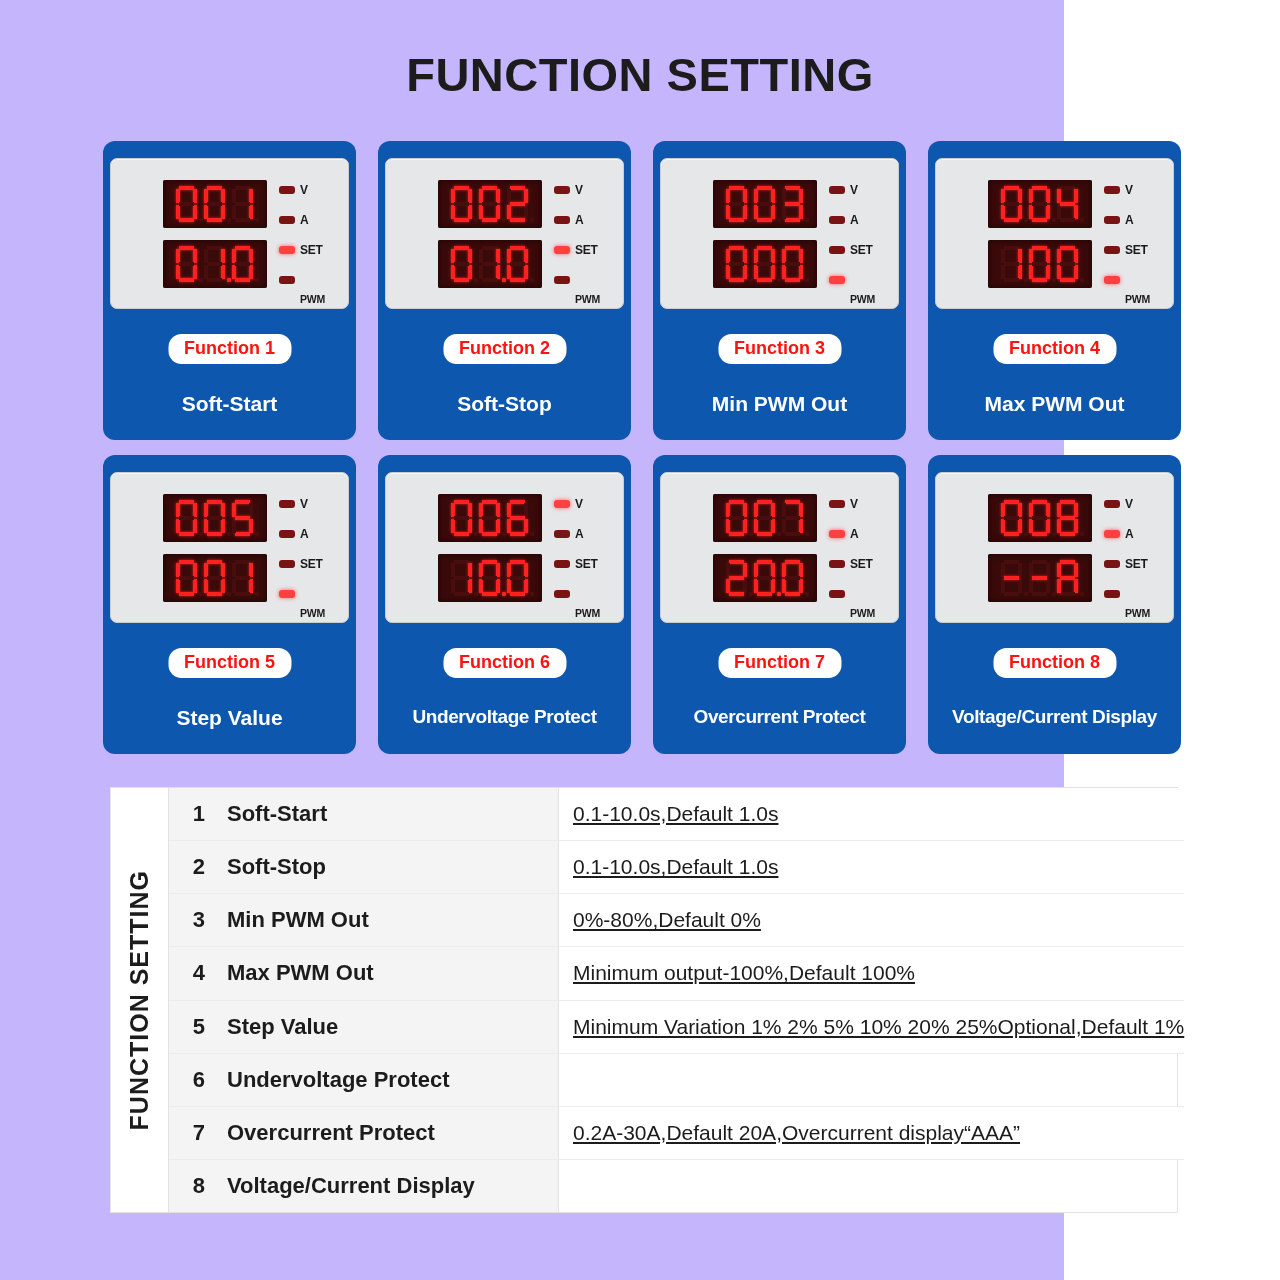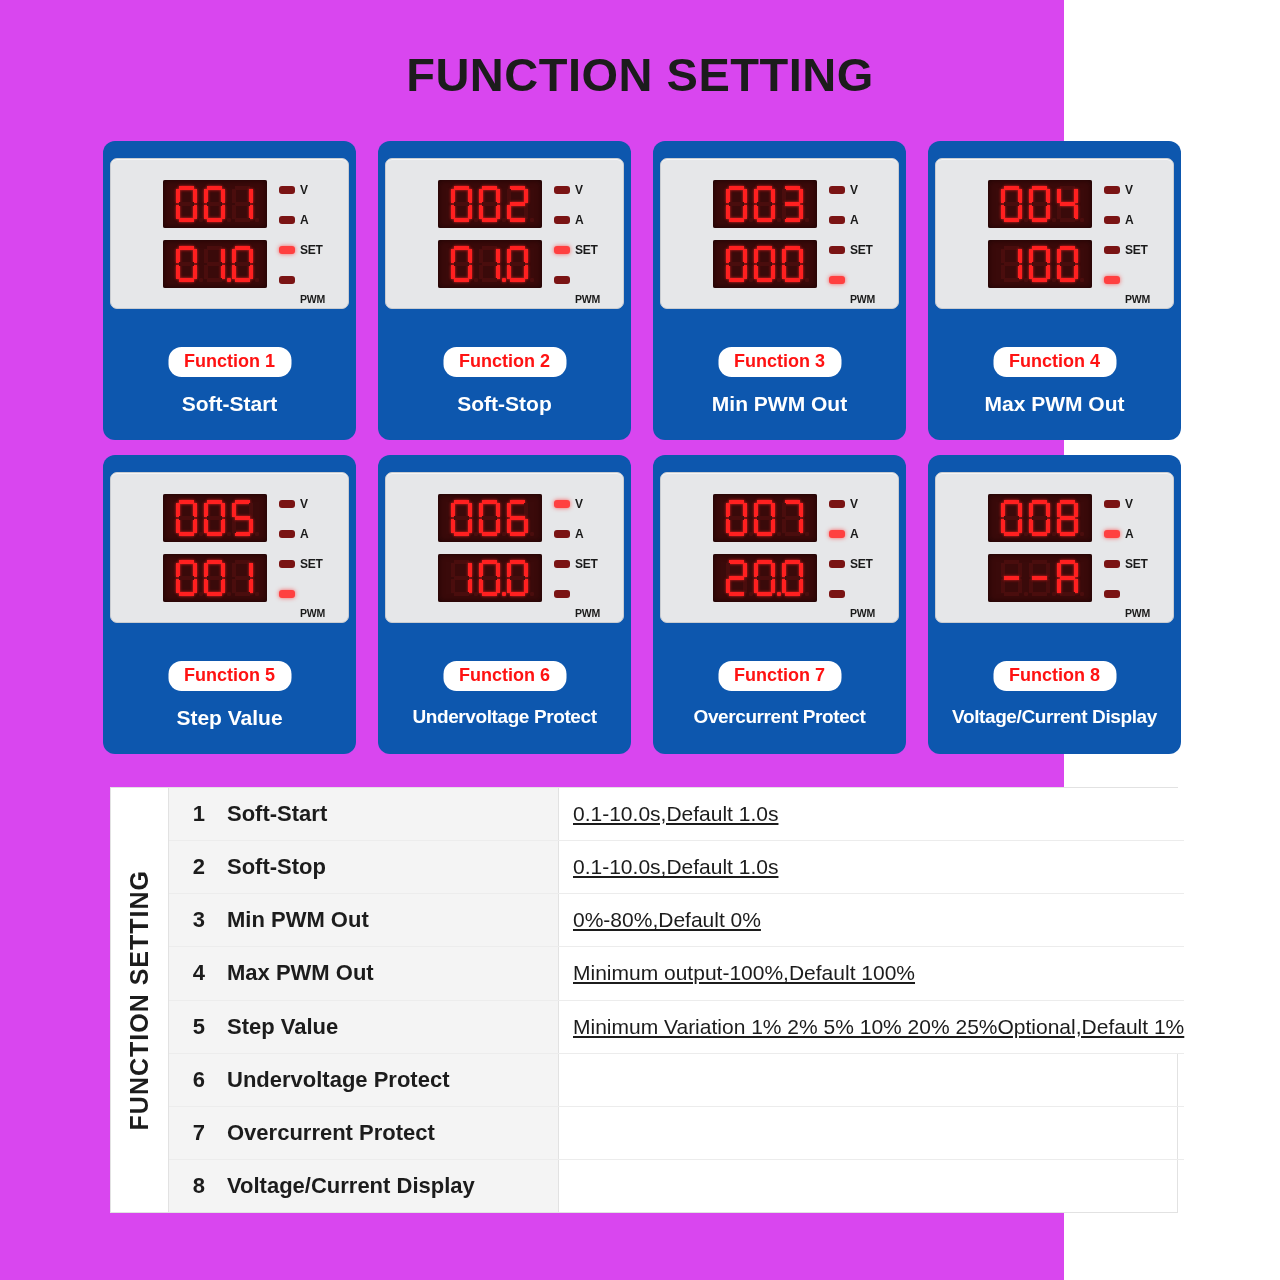--- a/index.html
+++ b/index.html
@@ -2,21 +2,21 @@
 <html><head>
 <meta charset="utf-8">
 <style>
   * { box-sizing: border-box; margin: 0; padding: 0; }
   html, body {
     width: 1280px; height: 1280px;
     background: #ffffff;
     font-family: "Liberation Sans", sans-serif;
     overflow: hidden;
   }
-  .page { position: relative; width: 1064px; height: 1280px; background: #d946ef; }
+  .page { position: relative; width: 1064px; height: 1280px; background: #c4b5fd; }
 
   
   .title {
     position: absolute; top: 47px; left: 0; width: 1280px;
     text-align: center;
     font-size: 47px; font-weight: bold; letter-spacing: 0.5px;
     color: #1c1c1c;
   }
 
   
@@ -92,21 +92,21 @@
   .led.on { background: #ff4040; box-shadow: 0 0 4px rgba(255,60,60,0.8); }
   .led-label {
     font-size: 12px; font-weight: bold; color: #1a1a1a;
     letter-spacing: -0.2px; line-height: 1;
   }
   .led-label.small { font-size: 10.5px; margin-top: 39px; }
 
   
   .pill {
     position: absolute; left: 50%; transform: translateX(-50%);
-    top: 206px;
+    top: 193px;
     background: #ffffff;
     border-radius: 13px;
     padding: 4px 16px 5px;
     font-size: 18px; font-weight: bold;
     color: #ff1212;
     white-space: nowrap;
   }
   .cardname {
     position: absolute; left: 0; width: 100%;
     top: 251px;
@@ -944,20 +944,21 @@
           <div class="c-name">Step Value</div>
           <div class="c-desc">Minimum Variation 1% 2% 5% 10% 20% 25%Optional,Default 1%</div>
         </div>
         <div class="trow">
           <div class="c-num">6</div>
           <div class="c-name">Undervoltage Protect</div>
         </div>
         <div class="trow">
           <div class="c-num">7</div>
           <div class="c-name">Overcurrent Protect</div>
+          <div class="c-desc">0.2A-30A,Default 20A,Overcurrent display“AAA”</div>
         </div>
         <div class="trow">
           <div class="c-num">8</div>
           <div class="c-name">Voltage/Current Display</div>
         </div>
       </div>
   </div>
 
 </div>
 

